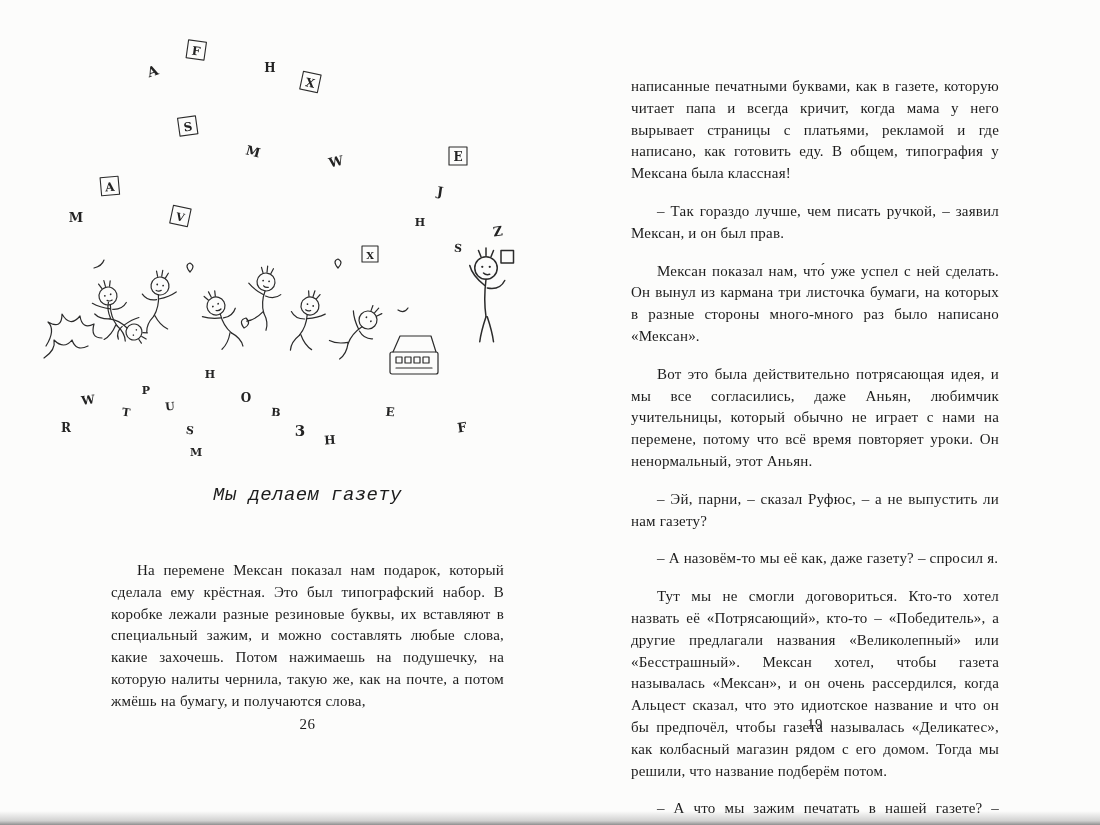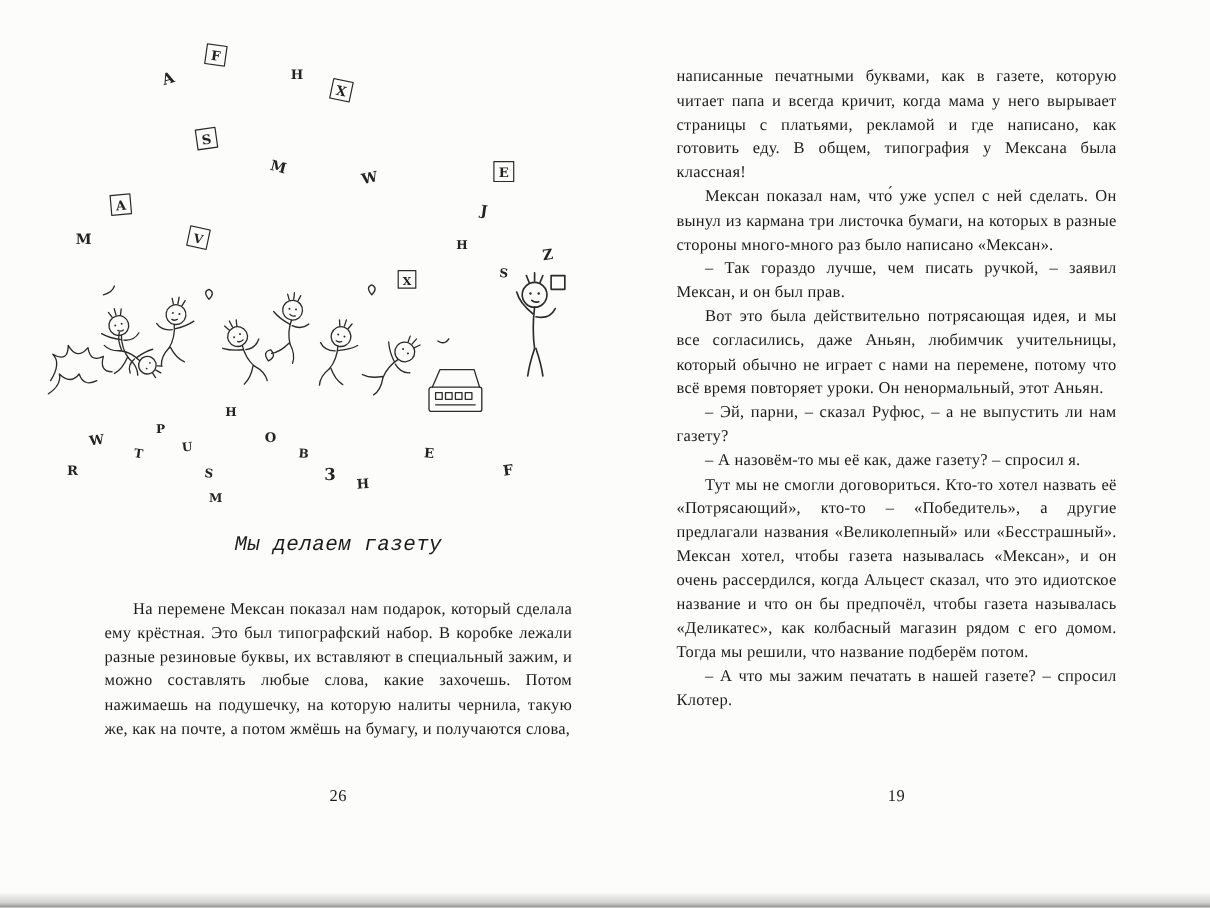--- a/index.html
+++ b/index.html
@@ -21,21 +21,21 @@
     font-family:"DejaVu Serif",serif;font-weight:bold;fill:#232323;stroke:none;
     text-anchor:middle;
   }
   .illustration .tilebox{stroke-width:1.1;}
   .chapter-title{
     position:absolute;left:95px;top:484px;width:425px;margin:0;
     text-align:center;font-style:italic;font-weight:normal;
     font-size:19px;letter-spacing:0.4px;font-family:Liberation Mono, monospace;
   }
   .textcol{position:absolute;text-align:justify;font-size:15px;line-height:21.8px;letter-spacing:0.2px;}
-  .textcol p{margin:0;}
+  .textcol p{margin:16px;}
   .textcol p.indent{text-indent:26px;}
   .left-text{left:95px;top:544px;width:425px;}
   .right-text{left:615px;top:60px;width:400px;}
   .page-number{
     position:absolute;top:716px;text-align:center;font-size:15px;letter-spacing:0.5px;
   }
   .pn-left{left:95px;width:425px;}
   .pn-right{left:615px;width:400px;}
   .bottom-shade{
     position:absolute;left:0;right:0;bottom:0;height:14px;
@@ -286,22 +286,22 @@
   <div class="textcol left-text">
     <p class="indent">На перемене Мексан показал нам подарок, который сделала ему крёстная. Это был типографский набор. В коробке лежали разные резиновые буквы, их вставляют в специальный зажим, и можно составлять любые слова, какие захочешь. Потом нажимаешь на подушечку, на которую налиты чернила, такую же, как на почте, а потом жмёшь на бумагу, и получаются слова,</p>
   </div>
 
   <div class="page-number pn-left">26</div>
 </div>
 
 <div class="page">
   <div class="textcol right-text">
     <p>написанные печатными буквами, как в газете, которую читает папа и всегда кричит, когда мама у него вырывает страницы с платьями, рекламой и где написано, как готовить еду. В общем, типография у Мексана была классная!</p>
+    <p class="indent">– Так гораздо лучше, чем писать ручкой, – заявил Мексан, и он был прав.</p>
     <p class="indent">Мексан показал нам, что́ уже успел с ней сделать. Он вынул из кармана три листочка бумаги, на которых в разные стороны много-много раз было написано «Мексан».</p>
-    <p class="indent">– Так гораздо лучше, чем писать ручкой, – заявил Мексан, и он был прав.</p>
     <p class="indent">Вот это была действительно потрясающая идея, и мы все согласились, даже Аньян, любимчик учительницы, который обычно не играет с нами на перемене, потому что всё время повторяет уроки. Он ненормальный, этот Аньян.</p>
     <p class="indent">– Эй, парни, – сказал Руфюс, – а не выпустить ли нам газету?</p>
     <p class="indent">– А назовём-то мы её как, даже газету? – спросил я.</p>
     <p class="indent">Тут мы не смогли договориться. Кто-то хотел назвать её «Потрясающий», кто-то – «Победитель», а другие предлагали названия «Великолепный» или «Бесстрашный». Мексан хотел, чтобы газета называлась «Мексан», и он очень рассердился, когда Альцест сказал, что это идиотское название и что он бы предпочёл, чтобы газета называлась «Деликатес», как колбасный магазин рядом с его домом. Тогда мы решили, что название подберём потом.</p>
     <p class="indent">– А что мы зажим печатать в нашей газете? – спросил Клотер.</p>
   </div>
 
   <div class="page-number pn-right">19</div>
 </div>
 

